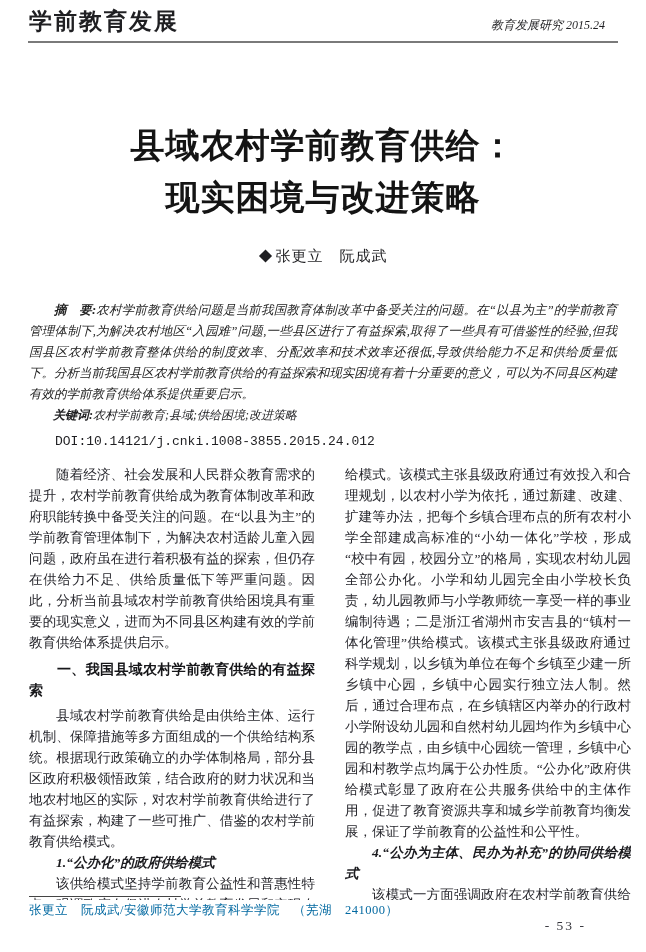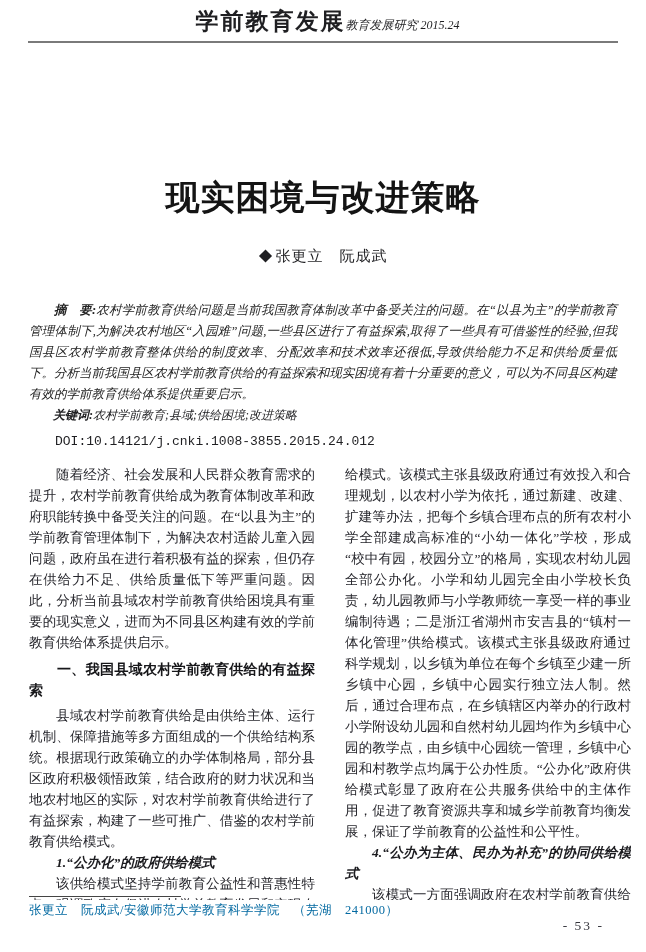--- a/index.html
+++ b/index.html
@@ -8,22 +8,22 @@
     width:646px; height:952px;
     margin:0 auto;
     background:#ffffff;
     color:#1f1f22;
     font-family:"Liberation Serif", serif;
     overflow:hidden;
     box-sizing:border-box;
   }
   
   .pg-header {
-    display:flex; justify-content:center; align-items:flex-end;
-    padding:6px 20px 0 29px;
+    display:flex; justify-content:space-between; align-items:flex-end;
+    padding:6px 41px 0 29px;
   }
   .hdr-left {
     font-size:23px; font-weight:bold; letter-spacing:2px;
     font-family:"Liberation Serif", serif;
   }
   .hdr-right {
     font-size:12px; font-style:italic; padding-bottom:3px;
   }
   .hdr-rule {
     height:0; border-bottom:2px solid #7a7a7a;
@@ -94,36 +94,36 @@
   .footnote-rule {
     position:absolute; left:29px; top:896px;
     width:152px; border-top:1.5px solid #444;
   }
   .footnote {
     position:absolute; left:29px; top:901px;
     font-size:12.5px; line-height:18px; color:#0369a1;
     letter-spacing:0.5px;
   }
   .folio {
-    position:absolute; right:42px; top:918px;
+    position:absolute; right:60px; top:918px;
     font-size:13.5px; color:#33333a; letter-spacing:2px;
   }
 </style>
 </head>
 <body>
 
 <div class="page">
 
   <div class="pg-header">
     <div class="hdr-left">学前教育发展</div>
     <div class="hdr-right">教育发展研究 2015.24</div>
   </div>
   <div class="hdr-rule"></div>
 
-  <h1 class="title"><br><span>现实困境与改进策略</span></h1>
+  <h1 class="title"><span>县域农村学前教育供给：</span><br><span>现实困境与改进策略</span></h1>
 
   <div class="authors"><span class="author-marker">◆</span><span>张更立　阮成武</span></div>
 
   <p class="abstract"><span class="lbl">摘　要:</span><span>农村学前教育供给问题是当前我国教育体制改革中备受关注的问题。在“以县为主”的学前教育管理体制下,为解决农村地区“入园难”问题,一些县区进行了有益探索,取得了一些具有可借鉴性的经验,但我国县区农村学前教育整体供给的制度效率、分配效率和技术效率还很低,导致供给能力不足和供给质量低下。分析当前我国县区农村学前教育供给的有益探索和现实困境有着十分重要的意义，可以为不同县区构建有效的学前教育供给体系提供重要启示。</span></p>
 
   <p class="kw-line"><span class="lbl">关键词:</span><span>农村学前教育;县域;供给困境;改进策略</span></p>
 
   <p class="doi-line">DOI:10.14121/j.cnki.1008-3855.2015.24.012</p>
 
   <div class="cols">

